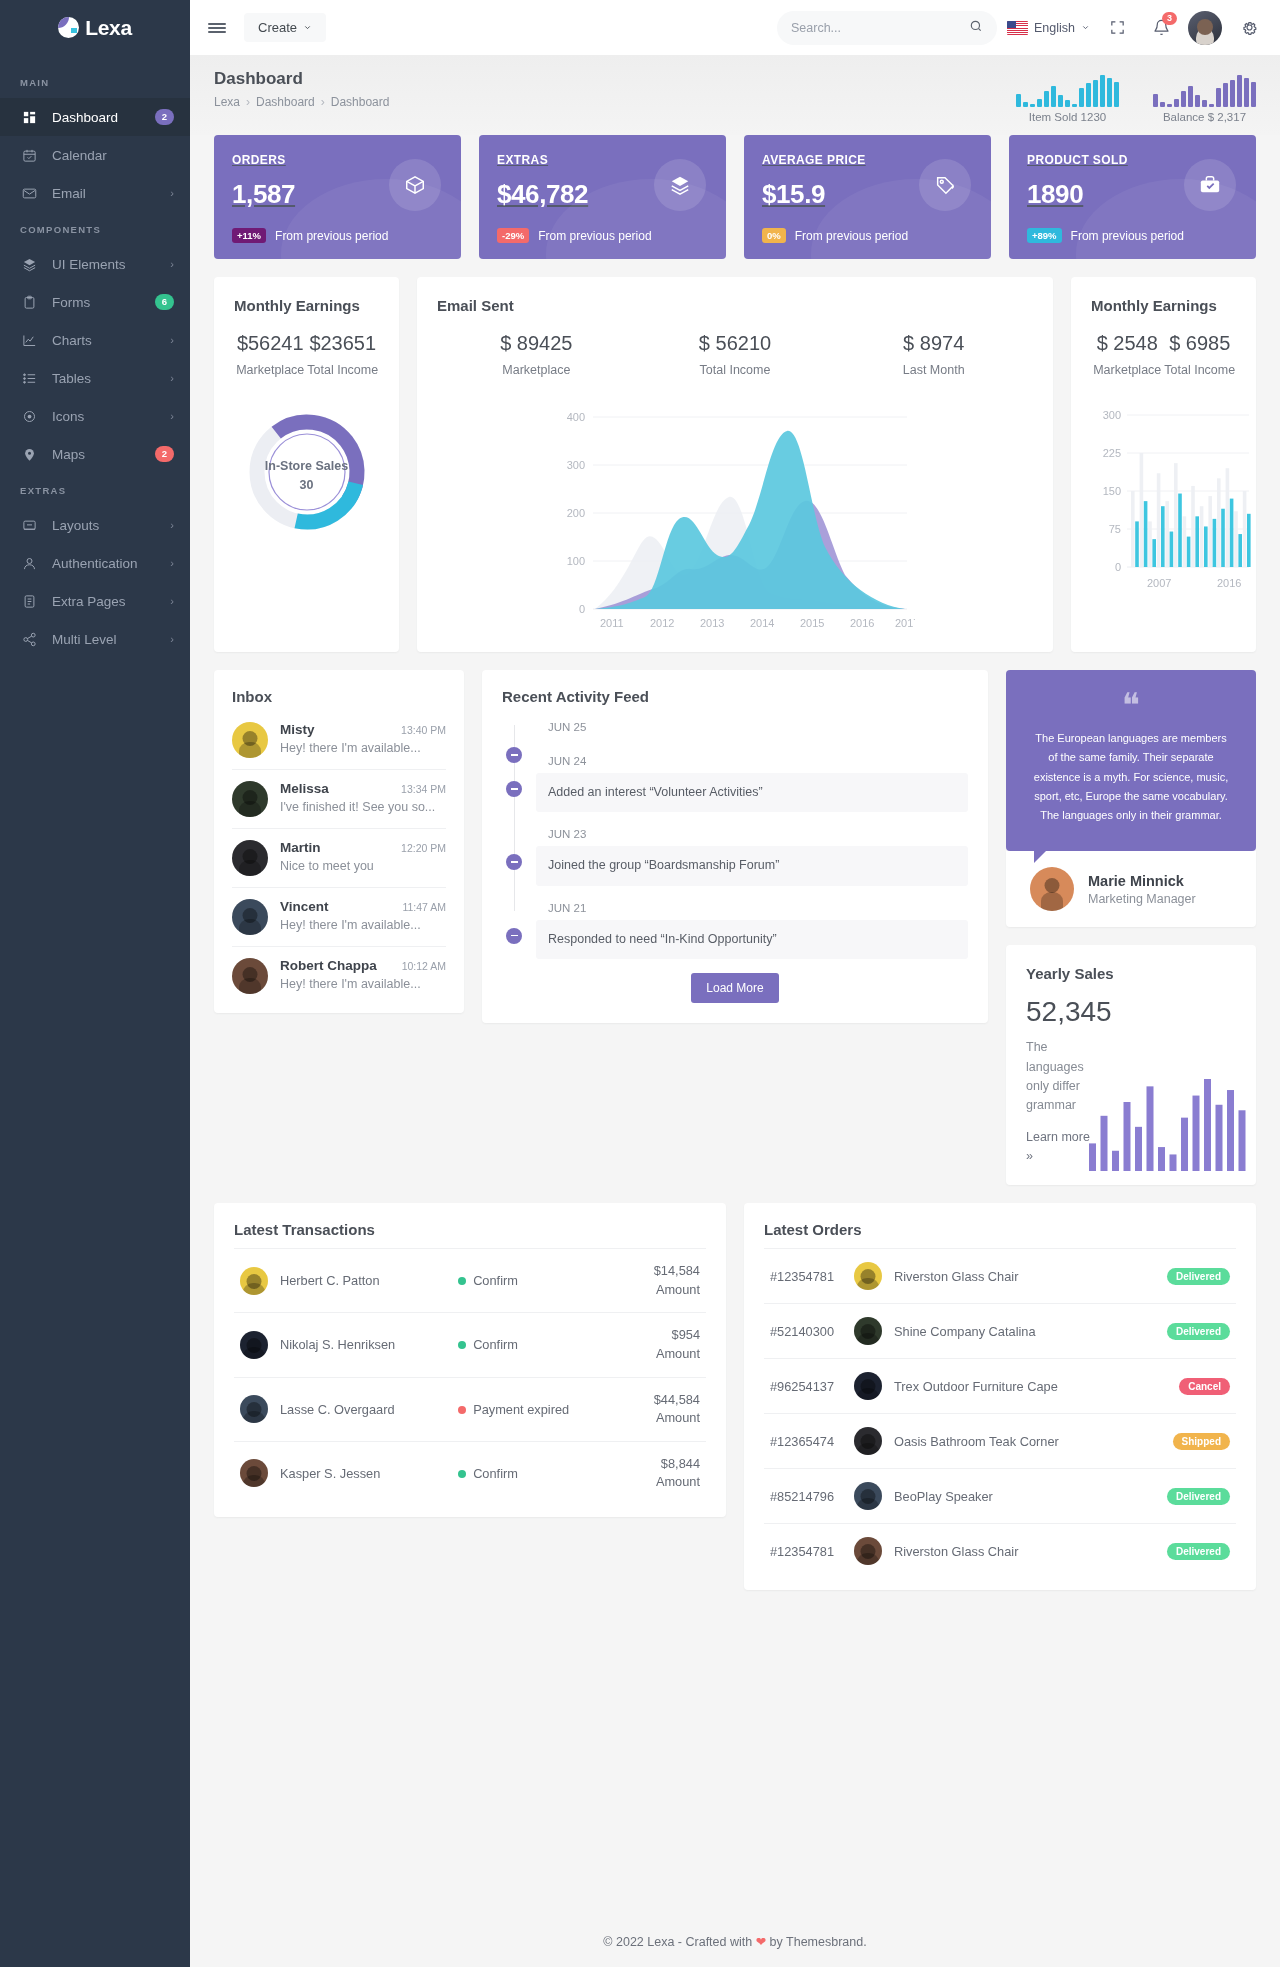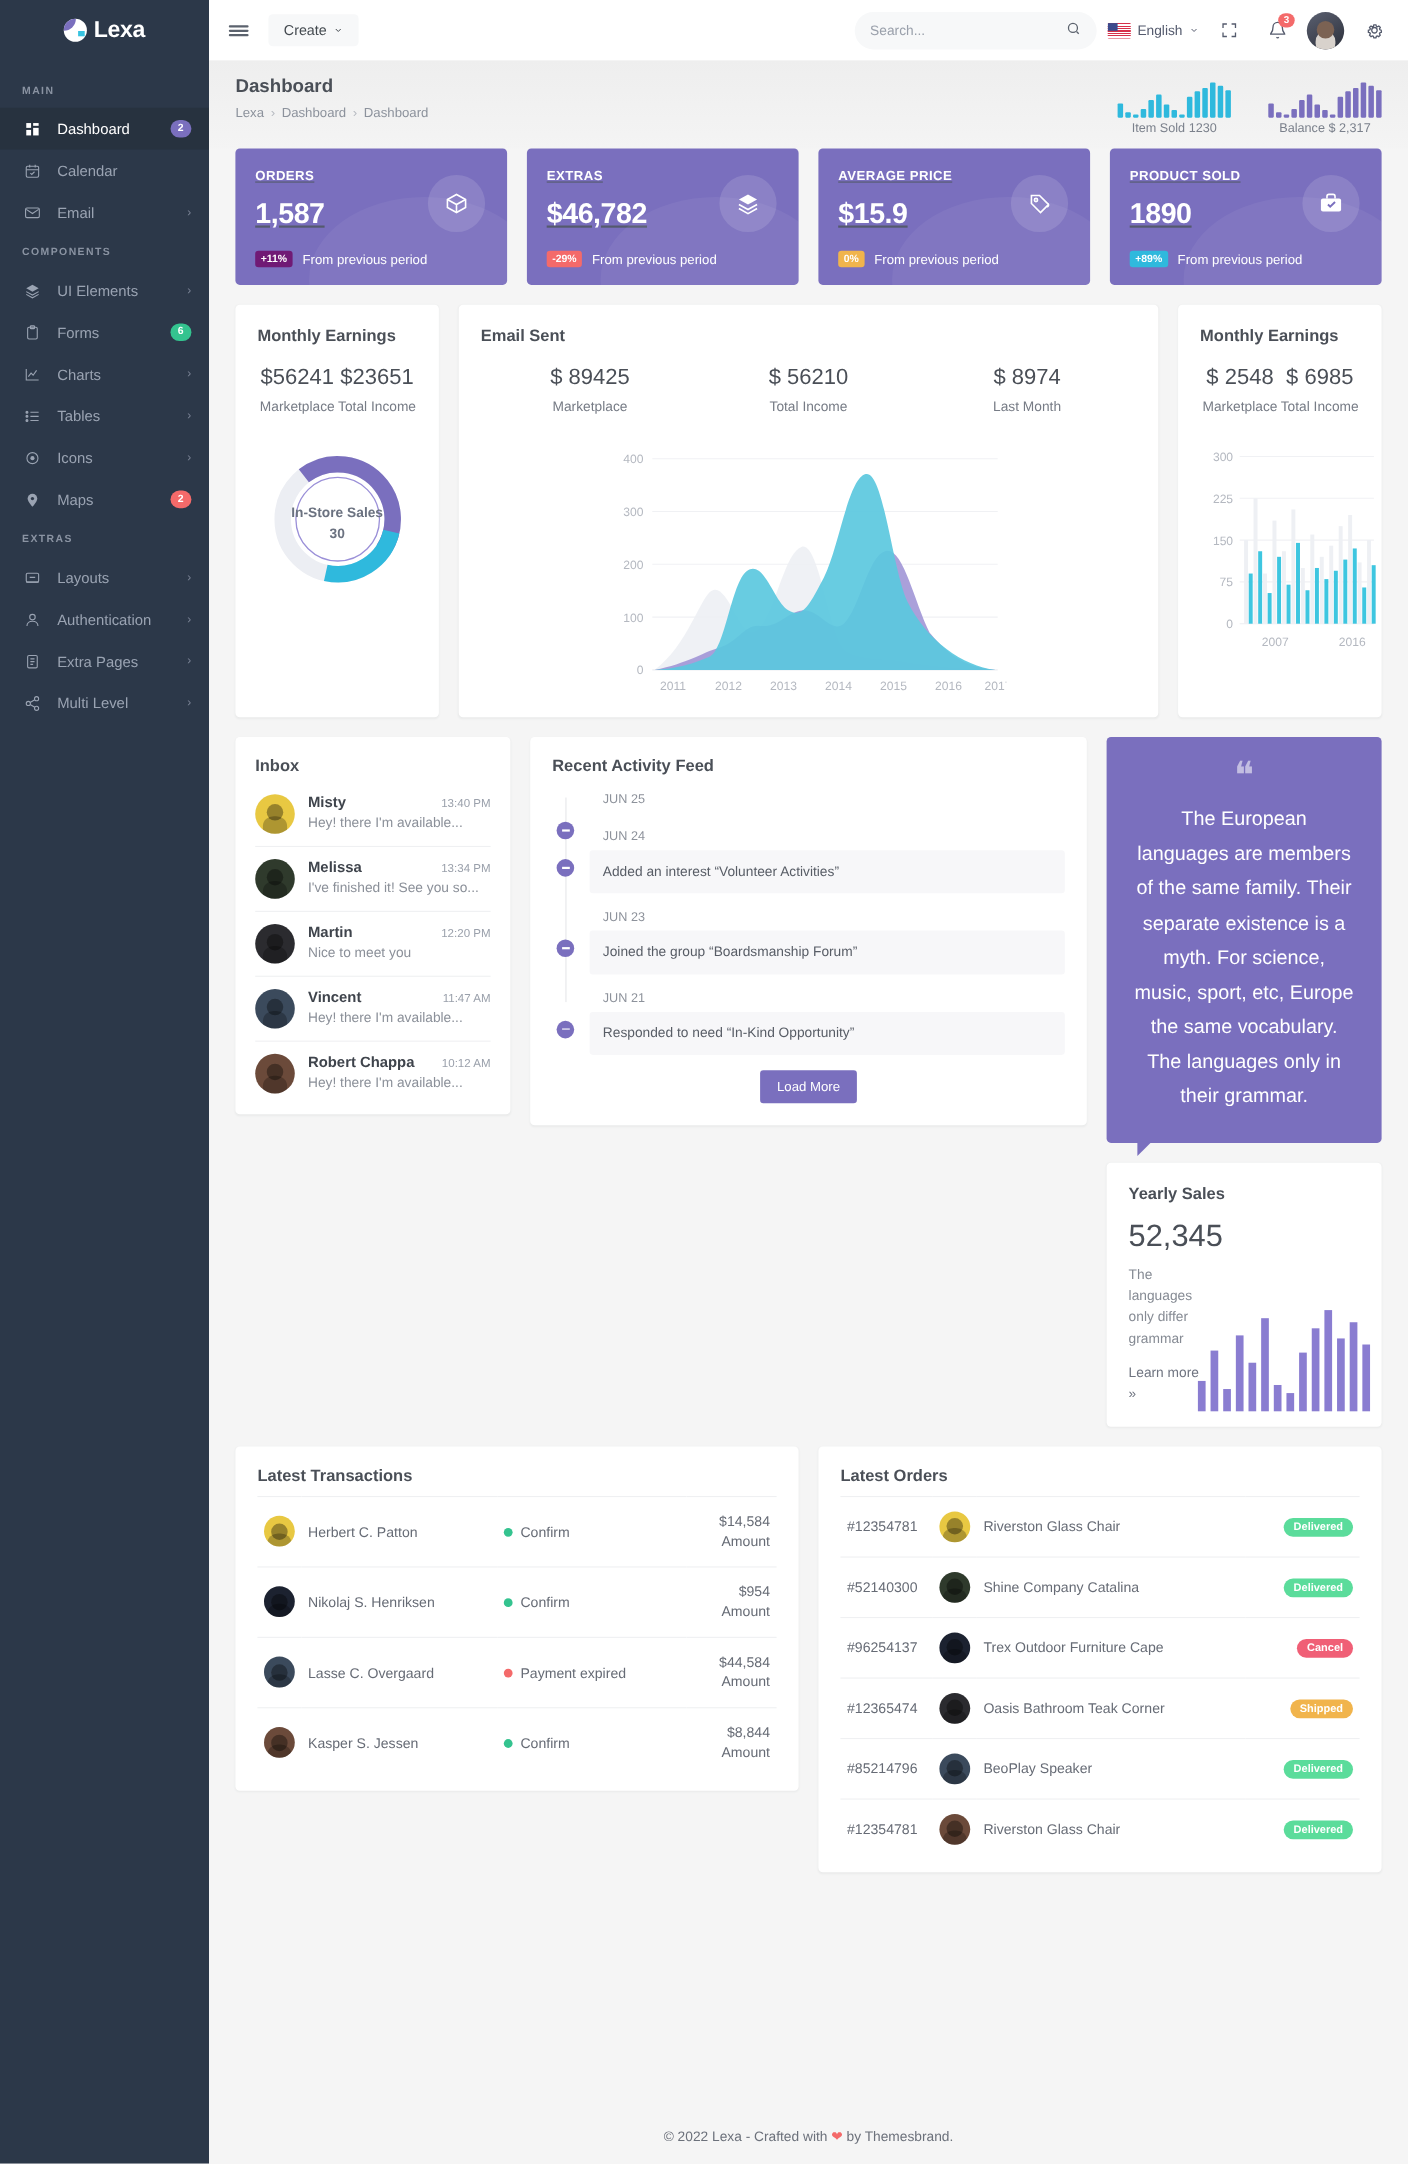--- a/index.html
+++ b/index.html
@@ -193,21 +193,21 @@
     display:block; margin: 8px auto 0 auto; background:#7a6fbe; color:#fff; border:none;
     border-radius:3px; padding: 8px 15px; font-size: 12px; cursor:pointer; font-family:inherit;
   }
 
   
   .testi {
     background:#7a6fbe; border-radius:4px; color:#fff; padding: 22px 24px 26px 24px;
     position:relative; text-align:center;
   }
   .testi-quote { font-size: 34px; line-height:.8; opacity:.55; font-family:"Liberation Serif",serif;}
-  .testi-text { font-size: 18px; line-height:1.75; margin-top: 10px; }
+  .testi-text { font-size: 11px; line-height:1.75; margin-top: 10px; }
   .testi-tail {
     position:absolute; left: 28px; bottom:-12px; width:0; height:0;
     border-left: 13px solid #7a6fbe; border-bottom: 13px solid transparent;
   }
   .testi-author { background:#fff; border-radius:0 0 4px 4px; padding: 16px 24px; display:flex; align-items:center; gap:14px;}
   .testi-name { font-size: 14.5px; font-weight:600; color:#3f444c;}
   .testi-role { font-size: 12.5px; color:#8b9099; margin-top:3px;}
 
   
   .yearly { padding: 20px; position:relative; overflow:hidden;}
@@ -790,20 +790,27 @@
             </div>
           <button class="load-more">Load More</button>
         </div>
 
         <div style="width:250px;">
           <div style="position:relative;">
             <div class="testi">
               <div class="testi-quote">❝</div>
               <div class="testi-text">The European languages are members of the same family. Their separate existence is a myth. For science, music, sport, etc, Europe the same vocabulary. The languages only in their grammar.</div>
               <div class="testi-tail"></div>
+            </div>
+            <div class="testi-author card">
+              <div class="av" style="width:44px;height:44px;background:#d78a5a;"></div>
+              <div>
+                <div class="testi-name">Marie Minnick</div>
+                <div class="testi-role">Marketing Manager</div>
+              </div>
             </div>
           </div>
 
           <div class="card yearly" style="margin-top:18px;">
             <div class="card-title">Yearly Sales</div>
             <div class="yearly-num">52,345</div>
             <div class="yearly-desc">The languages only differ grammar</div>
             <div class="yearly-link">Learn more »</div>
             <svg width="165" height="100" viewBox="0 0 165 100" style="position:absolute;right:4px;bottom:12px;">
               <g id="yearly-bars">

